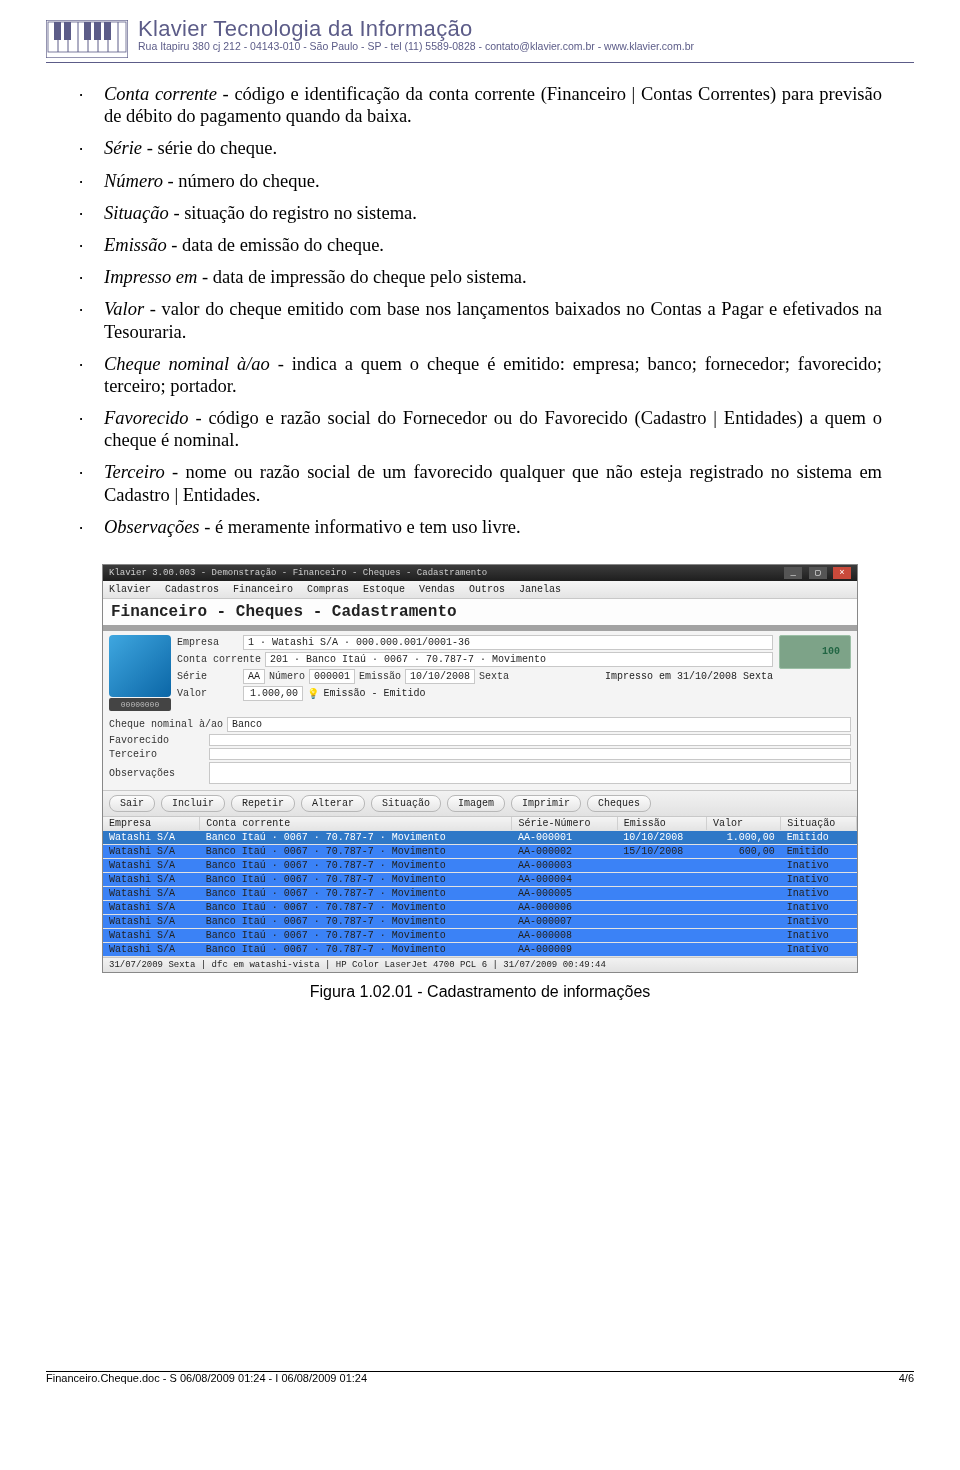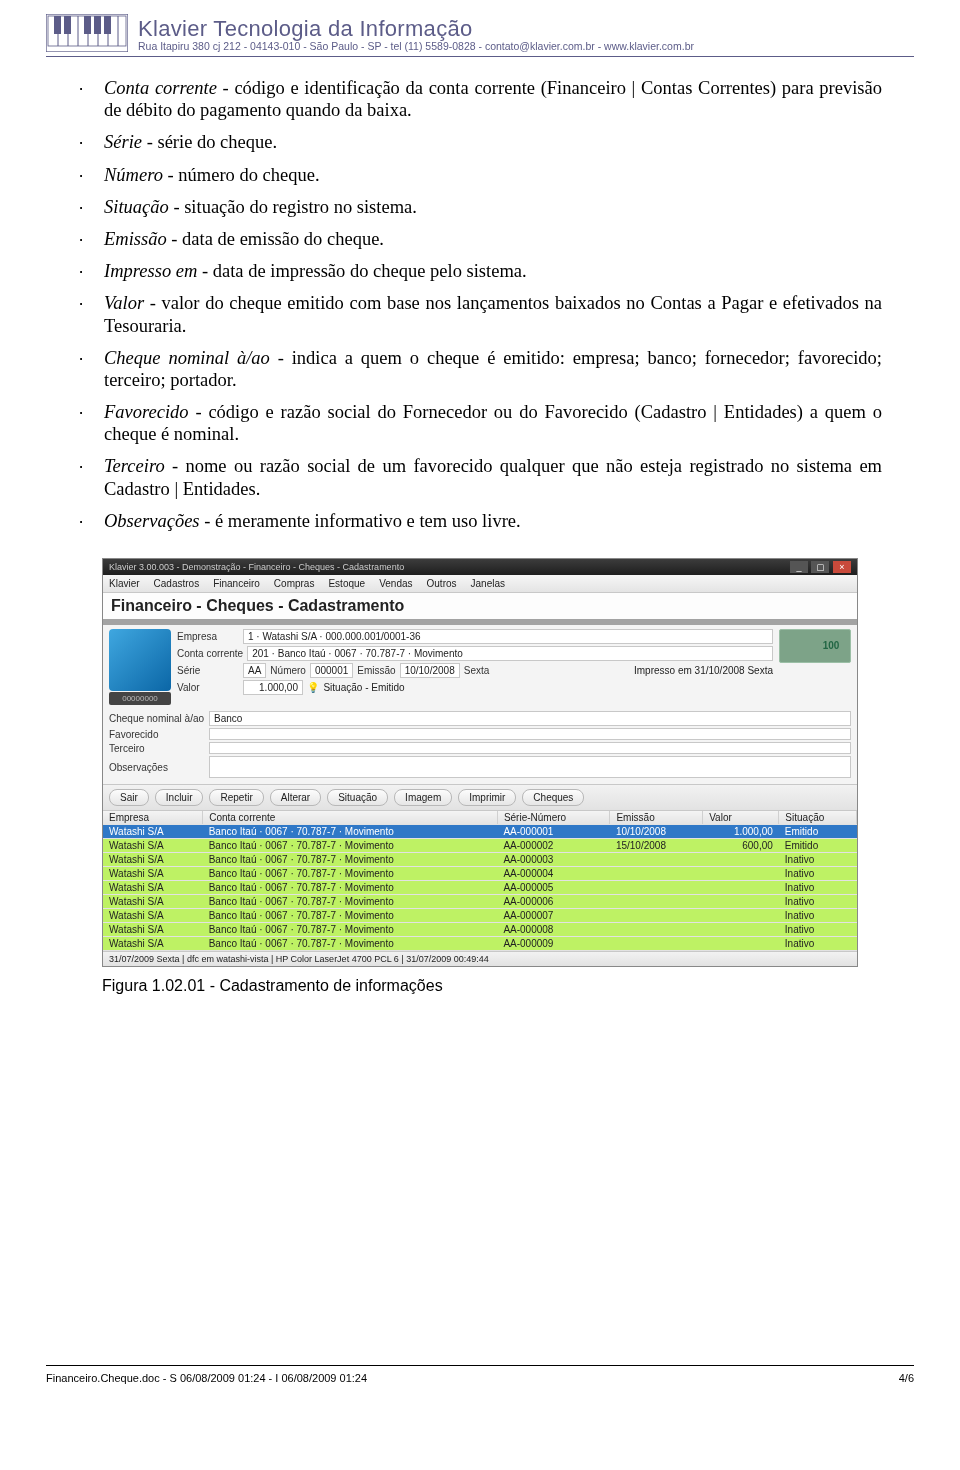--- a/index.html
+++ b/index.html
@@ -11,22 +11,22 @@
     color: #000;
     width: 960px;
   }
   .page {
     padding: 0 46px 40px 46px;
     min-height: 1400px;
     position: relative;
   }
   .header {
     display: flex;
-    align-items: flex-end;
-    padding-top: 10px;
+    align-items: flex-start;
+    padding-top: 16px;
     padding-bottom: 4px;
   }
   .logo {
     width: 82px;
     height: 38px;
     margin-right: 10px;
     margin-top: 4px;
   }
   .logo svg { width: 100%; height: 100%; }
   .title-block { flex: 1; }
@@ -62,32 +62,33 @@
     width: 26px;
     flex-shrink: 0;
     font-family: Verdana, sans-serif;
   }
   .bullet-text { flex: 1; }
   .bullet-text .term { font-style: italic; }
   .figure-wrap {
     margin: 26px 56px 12px 56px;
   }
   .figure-caption {
+    text-align: center;
     font-family: Verdana, Geneva, sans-serif;
     font-size: 16px;
     margin-top: 10px;
   }
   
   .app {
     width: 100%;
-    font-family: Liberation Sans, sans-serif;
+    font-family: Liberation Mono, monospace;
     font-size: 10px;
     color: #222;
     border: 1px solid #888;
-    background: #bef264;
+    background: #3b82f6;
   }
   .app .titlebar {
     background: linear-gradient(#3c3c3c,#1e1e1e);
     color: #ccc;
     padding: 2px 6px;
     display: flex;
     justify-content: space-between;
     align-items: center;
     font-size: 9px;
   }
@@ -189,21 +190,21 @@
     font-size:9px;
     border-top:1px solid #c8c8c8;
   }
   .footer {
     position: absolute;
     bottom: 16px;
     left: 46px; right:46px;
     font-family: Verdana, Geneva, sans-serif;
     font-size: 11px;
     border-top: 1px solid #000;
-    padding-top: 6px;
+    padding-top: 0;
     display:flex; justify-content:space-between;
   }
 </style>
 </head>
 <body>
 
 <div class="page">
 
   <div class="header">
     <div class="logo">
@@ -319,21 +320,21 @@
             <span class="lbl" style="min-width:auto">Emissão</span>
             <span class="val">10/10/2008</span>
             <span class="lbl" style="min-width:auto">Sexta</span>
             <span style="flex:1"></span>
             <span>Impresso em 31/10/2008 Sexta</span>
           </div>
           <div class="form-row">
             <span class="lbl">Valor</span>
             <span class="val" style="text-align:right;min-width:60px">1.000,00</span>
             <span>💡</span>
-            <span>Situação - Emitido</span>
+            <span>Emissão - Emitido</span>
           </div>
         </div>
         <div class="money">100</div>
       </div>
 
       <div class="second-area">
         <div class="form-row">
           <span class="lbl" style="min-width:96px">Cheque nominal à/ao</span>
           <span class="val" style="flex:1">Banco</span>
         </div>

